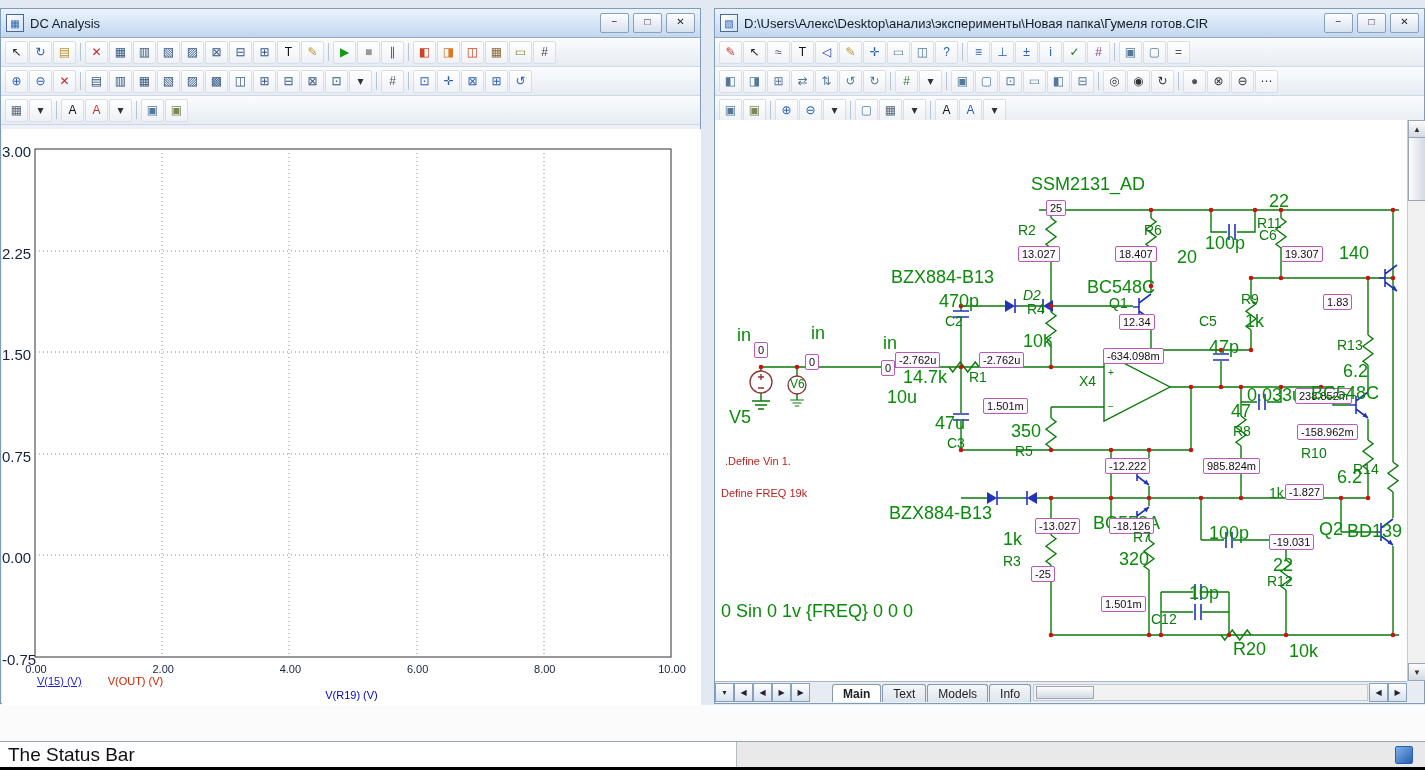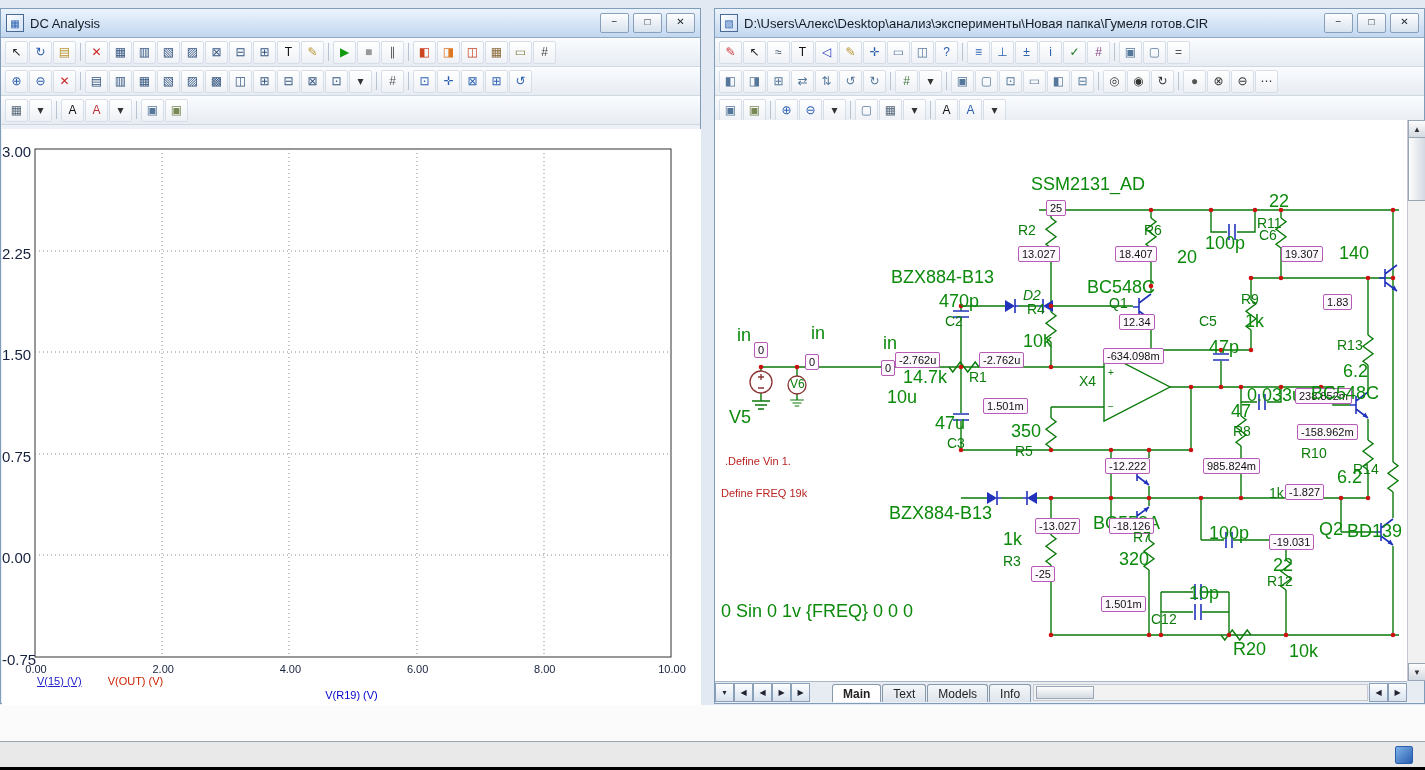--- a/index.html
+++ b/index.html
@@ -533,17 +533,18 @@
     <div id="hsb-thumb"></div>
   </div>
   <div class="navbtn">◀</div>
   <div class="navbtn">▶</div>
 </div>
 <div id="corner"></div>
 
 <div id="below-band"></div>
 
 <div id="statusbar">
+  <div class="statseg" id="stat-mid">The Status Bar</div>
   <div class="statseg" id="stat-right">
     <div id="tray-icon"></div>
   </div>
 </div>
 <div id="black-strip"></div>
 
 </body></html>

